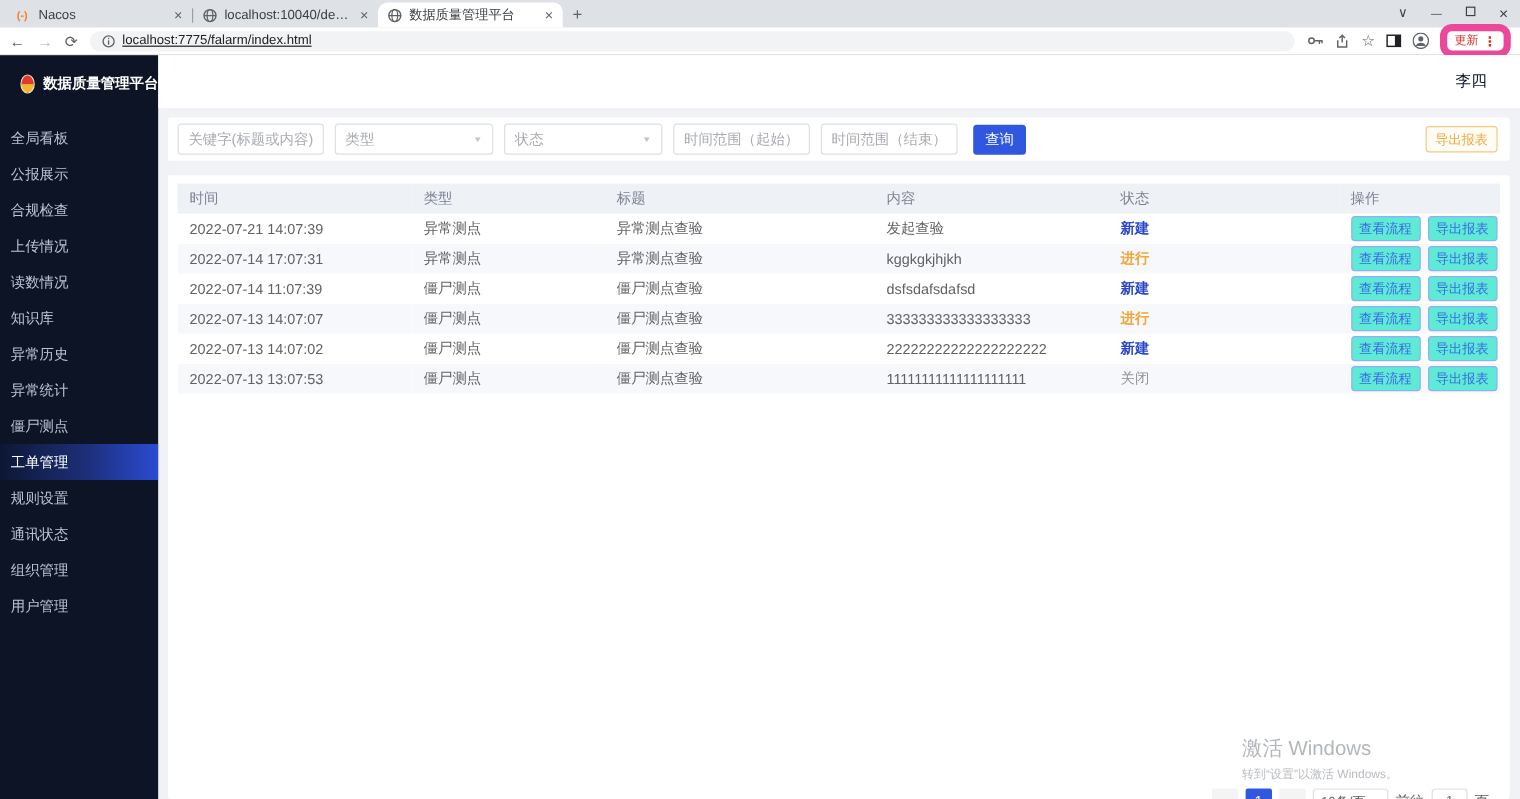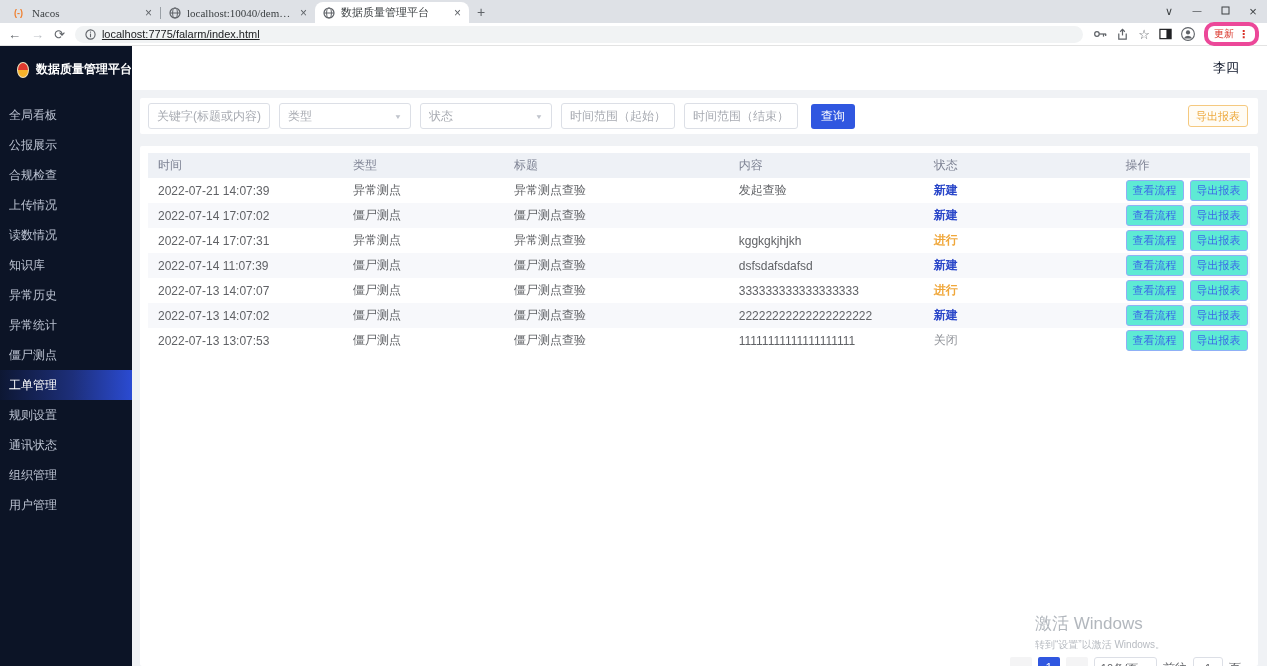--- a/index.html
+++ b/index.html
@@ -5,40 +5,40 @@
   * { margin:0; padding:0; box-sizing:border-box; }
   html,body { width:1267px; height:666px; overflow:hidden;
     font-family:"Liberation Sans","DejaVu Sans",sans-serif; }
   body { position:relative; background:#f0f2f5; }
 
   
   .tabstrip { position:absolute; top:0; left:0; width:1267px; height:23px;
     background:#dee1e6; display:flex; align-items:flex-end; }
   .tab { width:154px; height:21px; display:flex; align-items:center; gap:6px;
     padding:0 8px; font-size:11px; color:#3c4043; position:relative; }
-  .tab .tab-title { flex:1; white-space:nowrap; overflow:hidden; text-overflow:ellipsis;font-family:Liberation Serif, serif; }
+  .tab .tab-title { flex:1; white-space:nowrap; overflow:hidden; text-overflow:ellipsis; }
   .tab.active { background:#fff; border-radius:8px 8px 0 0; height:21px; }
   .tab-sep { width:1px; height:12px; background:#9aa0a6; margin-bottom:4px; }
   .tab-close { color:#5f6368; font-size:12px; line-height:1; cursor:pointer; }
   .newtab-btn { font-size:14px; color:#5f6368; margin:0 0 3px 8px; }
   .win-controls { margin-left:auto; display:flex; align-items:center; height:23px; }
   .win-controls span { width:28px; text-align:center; font-size:11px; color:#3c4043; line-height:23px; }
   .favicon { width:12px; height:12px; flex:0 0 12px; display:inline-flex; }
   .nacos-icon { color:#ef8030; font-size:9px; font-weight:bold; line-height:12px; }
 
   .toolbar { position:absolute; top:23px; left:0; width:1267px; height:23px;
     background:#fff; display:flex; align-items:center; padding:0 8px; gap:10px;
     border-bottom:1px solid #e3e3e3; }
   .nav-ic { color:#5f6368; font-size:13px; line-height:1; }
   .nav-ic.disabled { color:#bdc1c6; }
   .omnibox { flex:1; height:17px; background:#f1f3f4; border-radius:9px;
     display:flex; align-items:center; gap:6px; padding:0 10px; }
   .omnibox .url { font-size:11px; color:#202124;text-decoration:underline; }
   .tool-right { display:flex; align-items:center; gap:9px; }
-  .update-pill { border:4px solid #ec4899; color:#d93025; border-radius:10px;
+  .update-pill { border:6px solid #ec4899; color:#d93025; border-radius:10px;
     font-size:10px; padding:1px 6px; display:flex; align-items:center; gap:4px; }
   .kebab { color:#d93025; font-size:11px; font-weight:bold; }
 
   
   .app { position:absolute; top:46px; left:0; width:1267px; height:620px; display:flex; }
   .sidebar { width:132px; background:#0c1426; color:#c3c9d6; flex:0 0 132px; }
   .logo-row { display:flex; align-items:center; gap:7px; padding:15px 0 14px 17px; }
   .logo-circle { width:16px; height:16px; border-radius:50%;
     background:linear-gradient(180deg,#e23a2e 0 52%,#f7b32b 52% 100%);
     border:1px solid #f7e6c0; }
@@ -270,28 +270,20 @@
           <tbody id="table-body">
               <tr>
                 <td>2022-07-21 14:07:39</td>
                 <td>异常测点</td>
                 <td>异常测点查验</td>
                 <td>发起查验</td>
                 <td class="status" style="color: rgb(41, 70, 201);">新建</td>
                 <td><span class="mini-btn">查看流程</span><span class="mini-btn">导出报表</span></td>
               </tr>
               <tr>
-                <td>2022-07-14 17:07:02</td>
-                <td>僵尸测点</td>
-                <td>僵尸测点查验</td>
-                <td></td>
-                <td class="status" style="color: rgb(41, 70, 201);">新建</td>
-                <td><span class="mini-btn">查看流程</span><span class="mini-btn">导出报表</span></td>
-              </tr>
-              <tr>
                 <td>2022-07-14 17:07:31</td>
                 <td>异常测点</td>
                 <td>异常测点查验</td>
                 <td>kggkgkjhjkh</td>
                 <td class="status" style="color: rgb(240, 167, 58);">进行</td>
                 <td><span class="mini-btn">查看流程</span><span class="mini-btn">导出报表</span></td>
               </tr>
               <tr>
                 <td>2022-07-14 11:07:39</td>
                 <td>僵尸测点</td>

